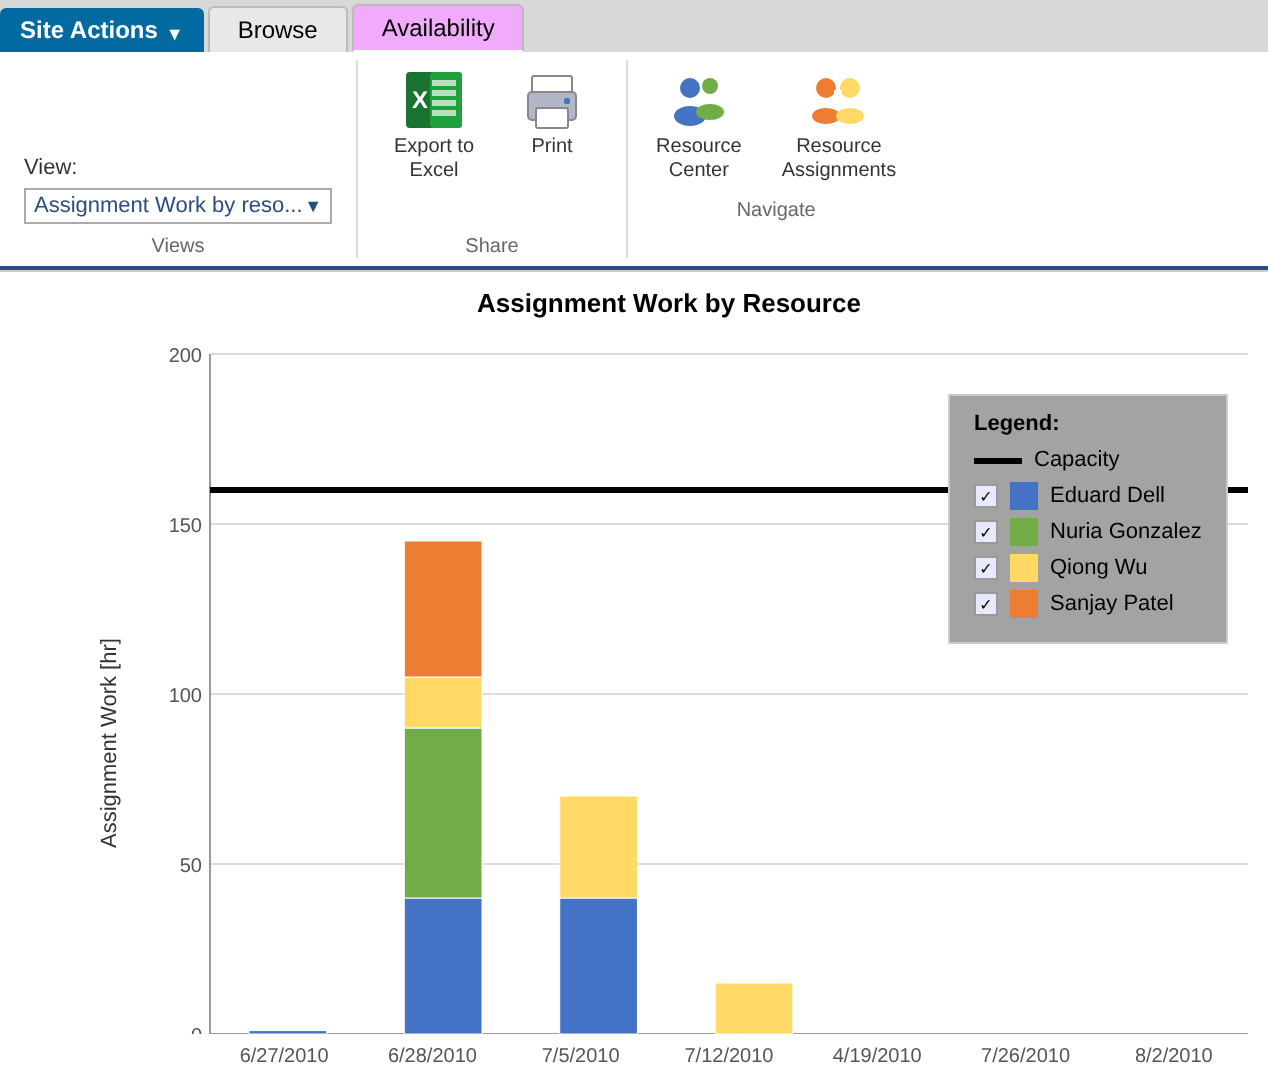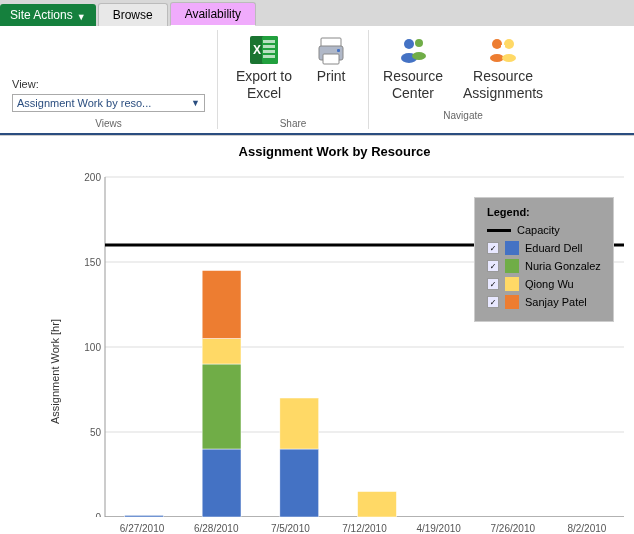--- a/index.html
+++ b/index.html
@@ -5,39 +5,39 @@
     * { margin: 0; padding: 0; box-sizing: border-box; }
     body { font-family: 'Segoe UI', Arial, sans-serif; font-size: 12px; background: #fff; width: 634px; height: 534px; overflow: hidden; }
 
     
     .ribbon { background: #f0f0f0; border-bottom: 1px solid #ccc; }
 
     
     .tab-bar { display: flex; align-items: flex-end; background: #d8d8d8; padding-top: 2px; }
     .tab-item { padding: 4px 14px; font-size: 12px; cursor: pointer; border: 1px solid #bbb; border-bottom: none; background: #e8e8e8; margin-right: 2px; border-radius: 3px 3px 0 0; }
     .tab-item.active { background: #f0abfc; border-bottom: 1px solid #fff; z-index: 1; }
-    .tab-site-actions { display: flex; align-items: flex-end; background: #15803d; color: #fff; padding: 4px 10px; font-size: 12px; border-radius: 3px 3px 0 0; margin-right: 2px; cursor: pointer; }
+    .tab-site-actions { display: flex; align-items: flex-end; background: #0369a1; color: #fff; padding: 4px 10px; font-size: 12px; border-radius: 3px 3px 0 0; margin-right: 2px; cursor: pointer; font-weight: bold; }
     .tab-site-actions .arrow { margin-left: 4px; font-size: 9px; }
 
     
     .ribbon-content { background: #fff; border-bottom: 2px solid #2a4d7f; display: flex; align-items: stretch; padding: 4px 8px; }
     .ribbon-group { display: flex; flex-direction: column; align-items: center; border-right: 1px solid #ddd; padding: 0 12px; }
     .ribbon-group:last-child { border-right: none; }
     .ribbon-group-items { display: flex; align-items: flex-start; gap: 8px; flex: 1; }
     .ribbon-group-label { font-size: 10px; color: #666; margin-top: 4px; text-align: center; }
 
     .view-section { display: flex; flex-direction: column; padding: 4px 12px 0 4px; border-right: 1px solid #ddd; }
     .view-label { font-size: 11px; color: #333; margin-bottom: 4px; margin-top: 44px; }
-    .view-select { display: flex; align-items: center; background: #fff; border: 1px solid #aaa; padding: 2px 4px; width: 193px; font-size: 11px; cursor: pointer; color: #2a4d7f; }
+    .view-select { display: flex; align-items: center; background: #fff; border: 1px solid #aaa; padding: 2px 4px; width: 154px; font-size: 11px; cursor: pointer; color: #2a4d7f; }
     .view-select .dropdown-arrow { margin-left: auto; font-size: 9px; }
     .view-group-label { font-size: 10px; color: #666; margin-top: 6px; text-align: center; }
 
     .ribbon-btn { display: flex; flex-direction: column; align-items: center; cursor: pointer; padding: 4px 6px; min-width: 50px; }
     .ribbon-btn .icon-area { width: 32px; height: 32px; display: flex; align-items: center; justify-content: center; }
-    .ribbon-btn .btn-label { font-size: 14px; color: #333; text-align: center; margin-top: 2px; line-height: 1.2; }
+    .ribbon-btn .btn-label { font-size: 10px; color: #333; text-align: center; margin-top: 2px; line-height: 1.2; }
 
     
     .navigate-group { display: flex; flex-direction: column; align-items: center; padding: 0 8px; }
     .navigate-items { display: flex; gap: 8px; }
     .chart-title { text-align: center; font-size: 13px; font-weight: bold; color: #000; margin-bottom: 8px; }
   </style>
 </head>
 <body>
 
 <div class="tab-bar">

